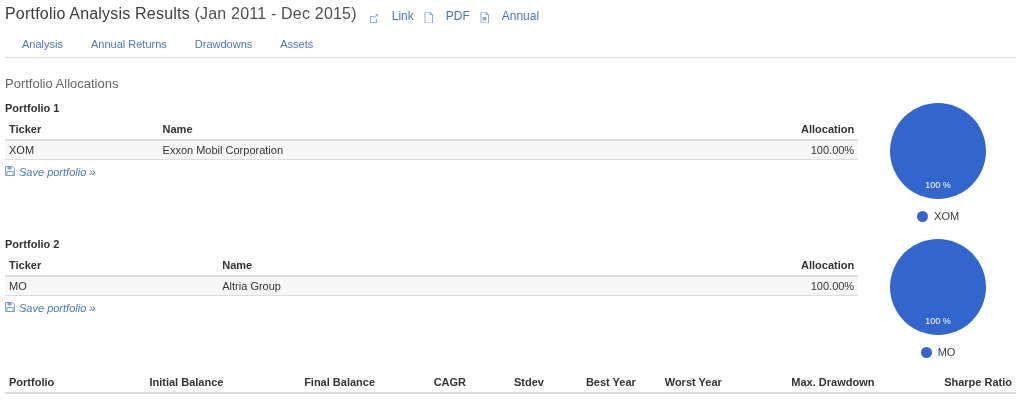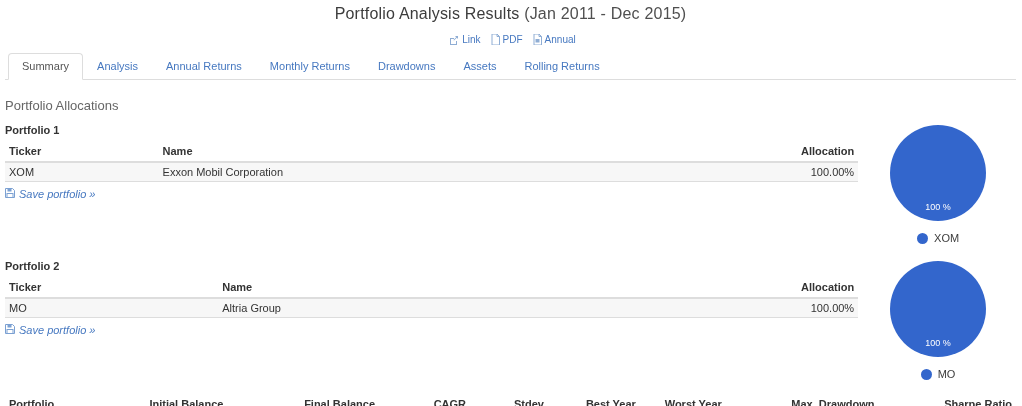--- a/index.html
+++ b/index.html
@@ -8,25 +8,25 @@
     font-family: "Liberation Sans", sans-serif;
     font-size: 11px;
     color: #333;
     width: 1022px;
     height: 406px;
     overflow: hidden;
   }
   .page { padding: 3px 6px 0 5px; }
 
   
-  .header-row { display:flex; align-items:center; gap:8px; padding:2px 0 3px 0;flex-direction:column; }
+  .header-row { display:flex; align-items:center; gap:8px; padding:2px 0 3px 0; }
   .page-title { font-size:16px; font-weight:400; color:#3c3c3c; margin:0; letter-spacing:.2px; }
   .page-subtitle { font-size:16px; font-weight:400; color:#4f4f4f; }
   .export-links { display:flex; align-items:center; gap:10px; margin-left:4px; margin-top:3px; }
-  .export-link { display:inline-flex; align-items:flex-end; gap:3px; color:#4678c0; font-size:10px; text-decoration:none; cursor:pointer; }
+  .export-link { display:inline-flex; align-items:flex-end; gap:13px; color:#4678c0; font-size:12px; text-decoration:none; cursor:pointer; }
   .export-link svg { display:block; }
 
   
   .tabs { display:flex; border-bottom:1px solid #ddd; margin-top:5px; padding-left:3px; }
   .tab {
     padding:6px 13px 7px 13px; font-size:11px; color:#4678c0; text-decoration:none;
     cursor:pointer; margin-bottom:-1px; border:1px solid transparent; border-radius:4px 4px 0 0;
   }
   .tab.active { background:#fff; color:#555; border-color:#ddd #ddd #fff #ddd; cursor:default; }
 
@@ -88,27 +88,24 @@
               <path d="M6 0 v2.5 h2.5" fill="none" stroke="#8fadd4" stroke-width="1"></path>
               <rect x="2.5" y="5" width="4" height="3.5" fill="#8fadd4"></rect>
             </svg>
           </span>
         <span>Annual</span>
       </a>
     </div>
   </div>
 
   <div class="tabs">
-    <a class="tab active">Summary</a>
     <a class="tab">Analysis</a>
     <a class="tab">Annual Returns</a>
-    <a class="tab">Monthly Returns</a>
     <a class="tab">Drawdowns</a>
     <a class="tab">Assets</a>
-    <a class="tab">Rolling Returns</a>
   </div>
 
   <div class="section-title">Portfolio Allocations</div>
 
   <div class="portfolio-row">
     <div class="portfolio-left">
       <div class="portfolio-label">Portfolio 1</div>
       <table>
         <colgroup>
             <col style="width:18%">

